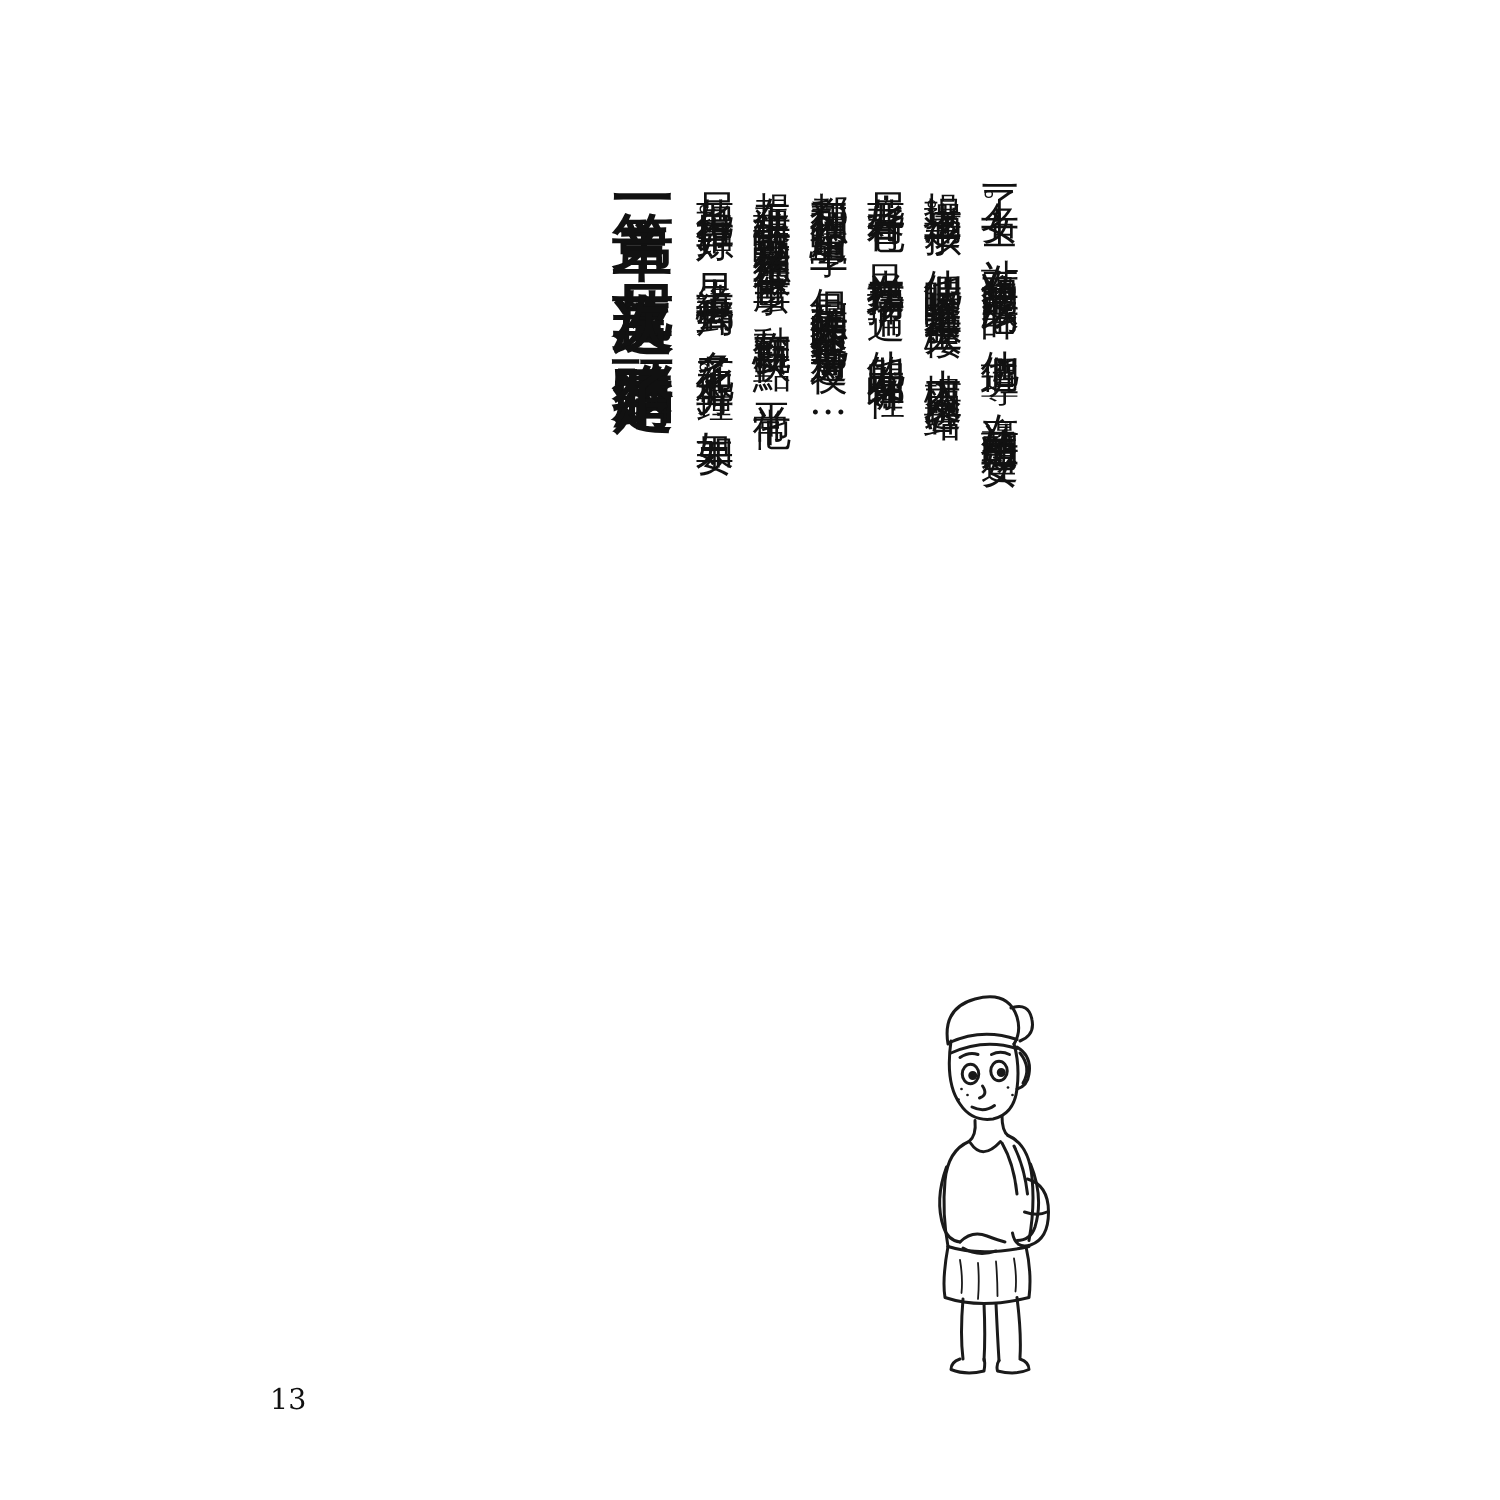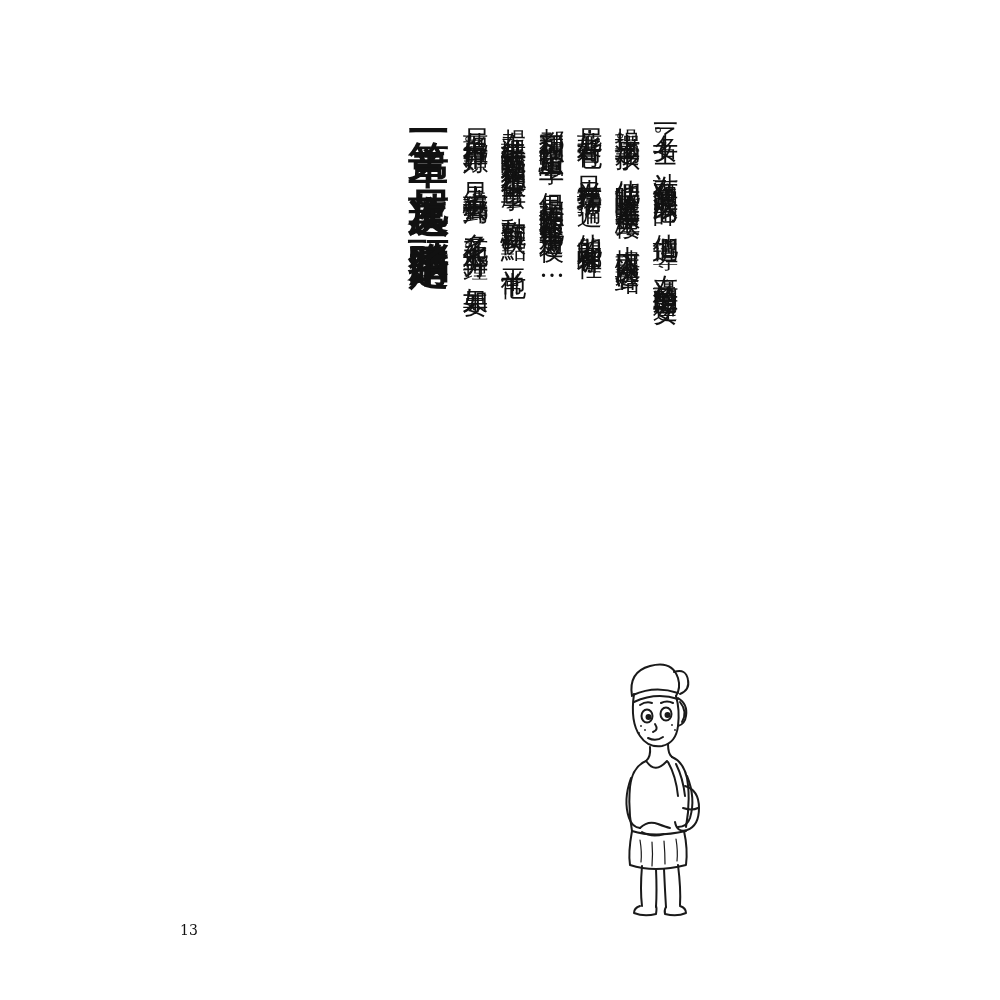--- a/index.html
+++ b/index.html
@@ -67,21 +67,21 @@
   .body-col.c1 { height: 790px; }
   .body-col.c2 { height: 790px; }
   .body-col.c3 { height: 790px; }
   .body-col.c4 { height: 790px; }
   .body-col.c5 { height: 790px; }
 
   .page-number {
     position: absolute;
     left: 180px;
     top: 922px;
-    font-size: 14px;
+    font-size: 19px;
     font-family: "DejaVu Serif", "Liberation Serif", serif;
     color: #111111;
     text-align: center;
   }
 
   
   .illustration {
     position: absolute;
     left: 590px;
     top: 650px;

